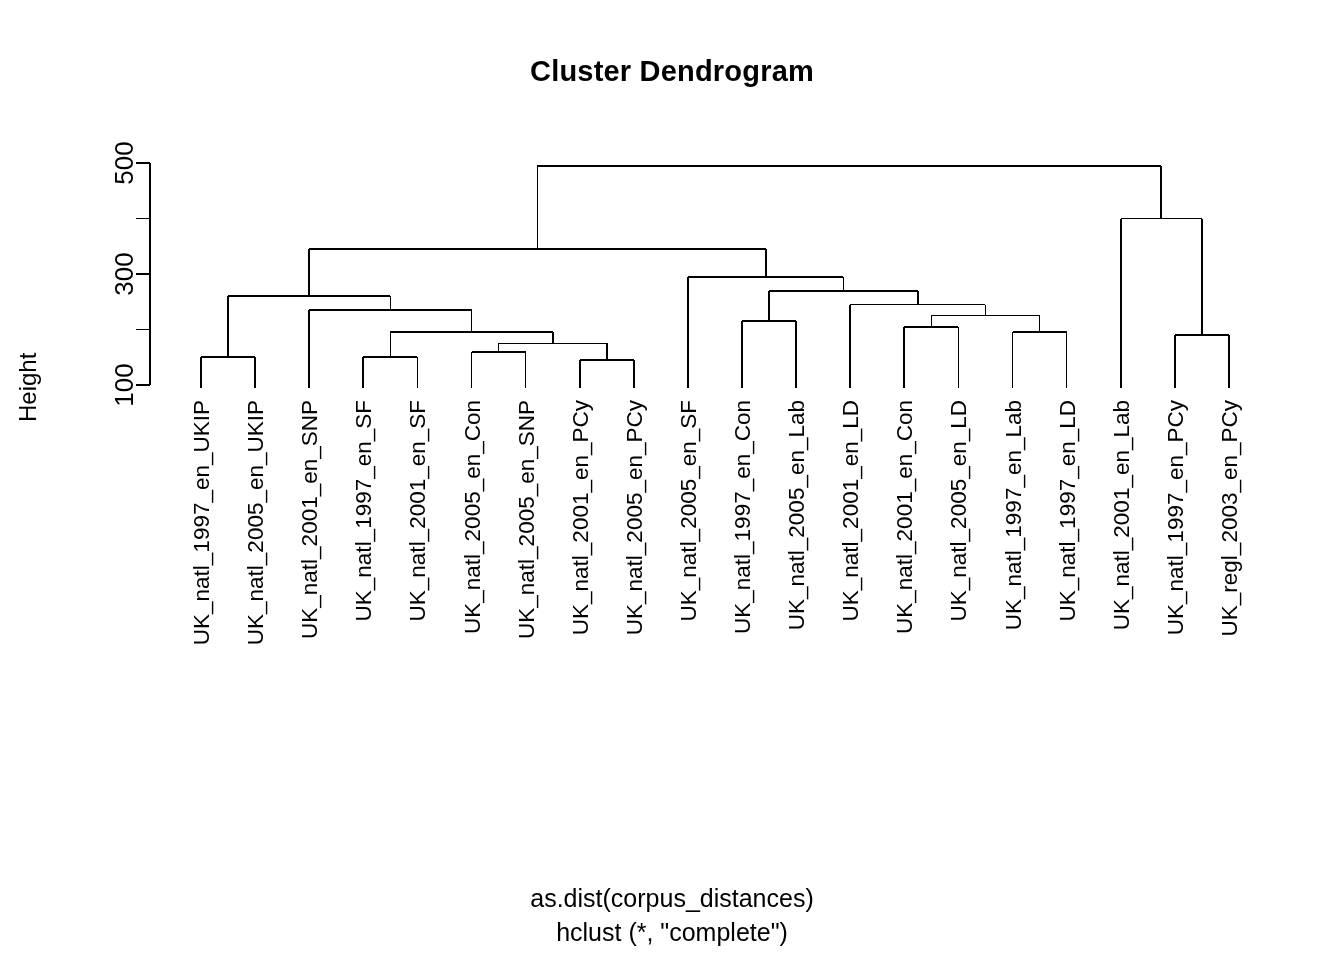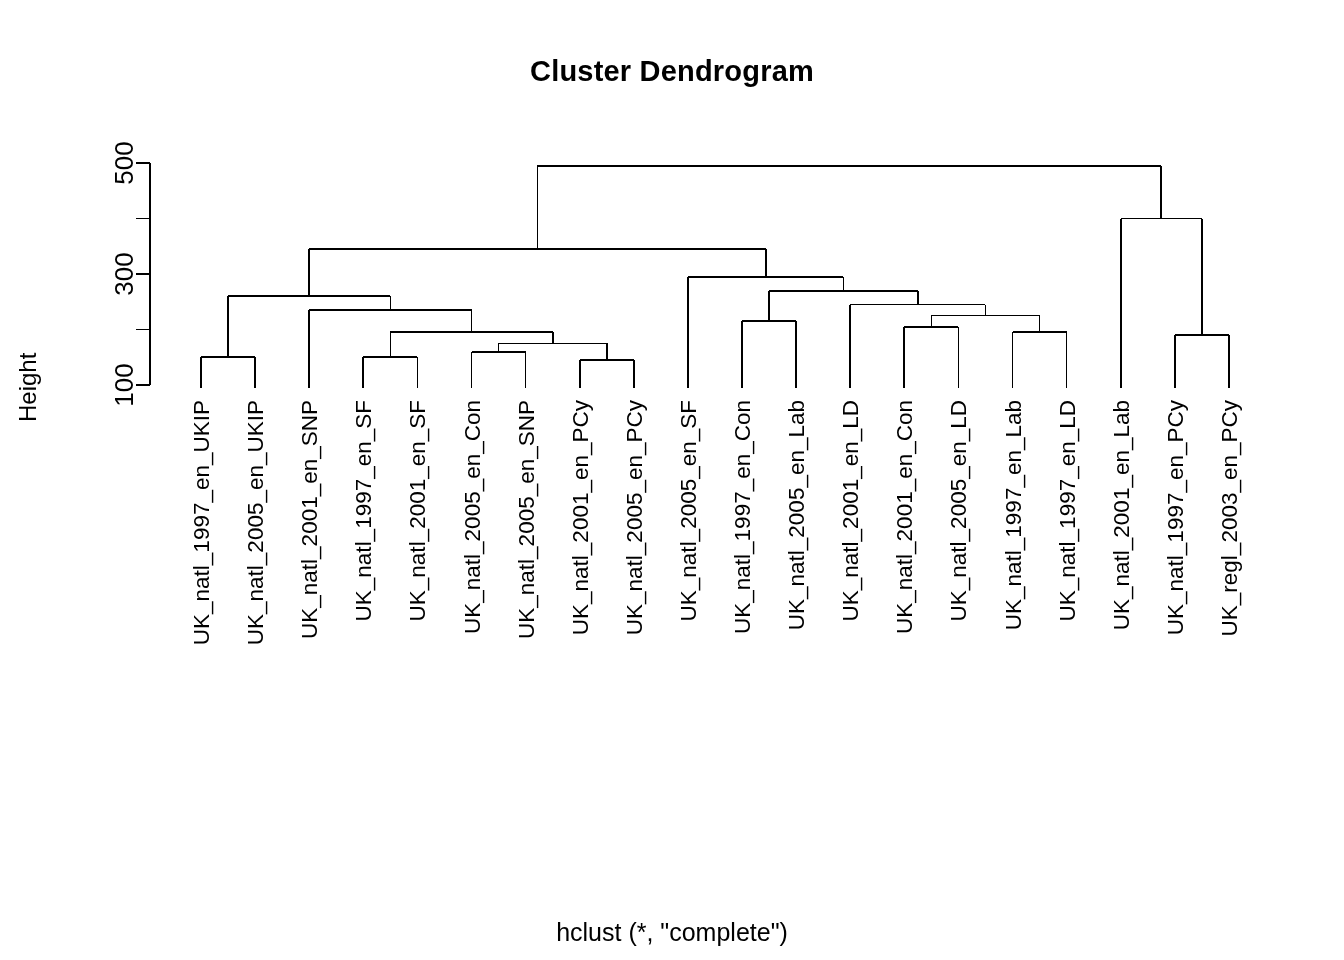--- a/index.html
+++ b/index.html
@@ -165,15 +165,16 @@
         <text class="leaf-label" text-anchor="end" transform="translate(904.3000000000001,400) rotate(-90)" dy="8">UK_natl_2001_en_Con</text>
         <text class="leaf-label" text-anchor="end" transform="translate(958.4,400) rotate(-90)" dy="8">UK_natl_2005_en_LD</text>
         <text class="leaf-label" text-anchor="end" transform="translate(1012.5,400) rotate(-90)" dy="8">UK_natl_1997_en_Lab</text>
         <text class="leaf-label" text-anchor="end" transform="translate(1066.6,400) rotate(-90)" dy="8">UK_natl_1997_en_LD</text>
         <text class="leaf-label" text-anchor="end" transform="translate(1120.7,400) rotate(-90)" dy="8">UK_natl_2001_en_Lab</text>
         <text class="leaf-label" text-anchor="end" transform="translate(1174.8000000000002,400) rotate(-90)" dy="8">UK_natl_1997_en_PCy</text>
         <text class="leaf-label" text-anchor="end" transform="translate(1228.9,400) rotate(-90)" dy="8">UK_regl_2003_en_PCy</text>
       </g>
   </svg>
 
+  <div class="caption line1">as.dist(corpus_distances)</div>
   <div class="caption line2">hclust (*, "complete")</div>
 
 </div>
 
 </body></html>

